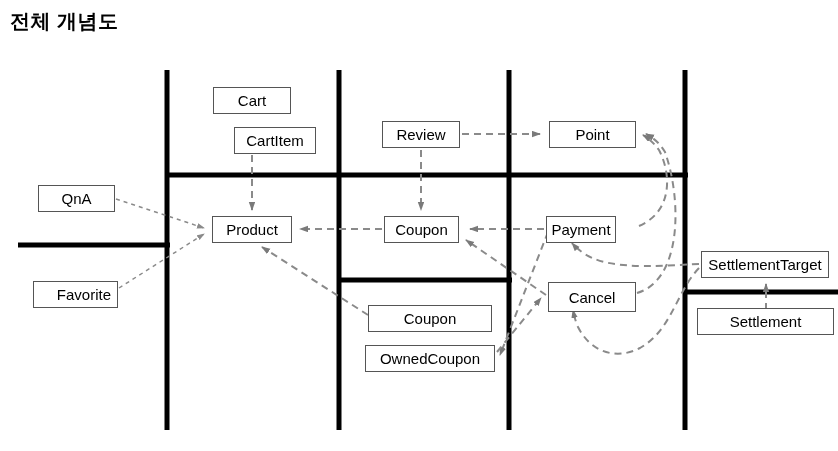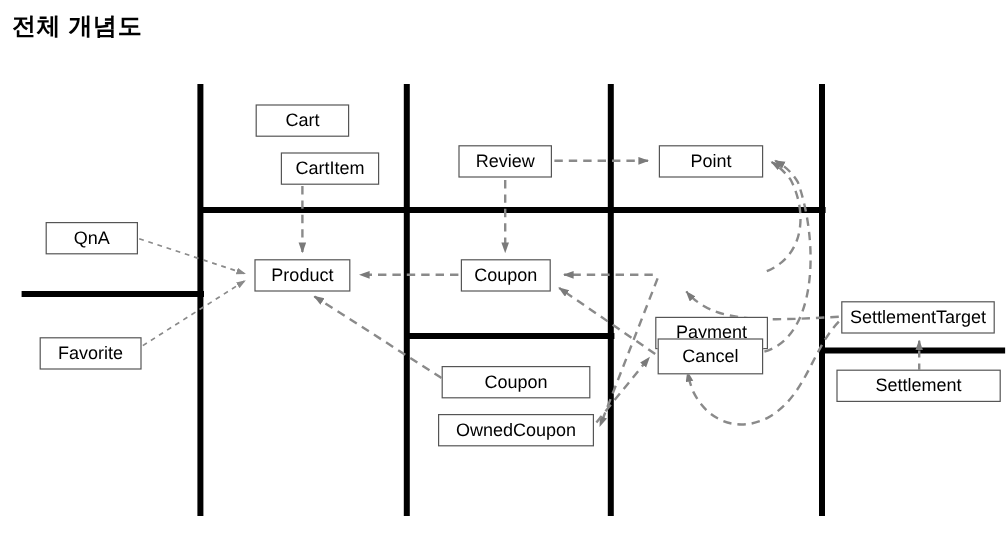--- a/index.html
+++ b/index.html
@@ -118,21 +118,21 @@
   </div>
 
   <div class="node" style="left:211px; top:127px; width:82px; height:27px;margin-left:23px;">
     <span>CartItem</span>
   </div>
 
   <div class="node" style="left:38px; top:185px; width:77px; height:27px;">
     <span>QnA</span>
   </div>
 
-  <div class="node" style="left:33px; top:281px; width:85px; height:27px;">
+  <div class="node" style="left:33px; top:281px; width:85px; height:27px;justify-content:flex-end;">
     <span>Favorite</span>
   </div>
 
   <div class="node" style="left:212px; top:216px; width:80px; height:27px;align-items:center;">
     <span>Product</span>
   </div>
 
   <div class="node" style="left:382px; top:121px; width:78px; height:27px;">
     <span>Review</span>
   </div>
@@ -146,21 +146,21 @@
   </div>
 
   <div class="node" style="left:365px; top:345px; width:130px; height:27px;">
     <span>OwnedCoupon</span>
   </div>
 
   <div class="node" style="left:549px; top:121px; width:87px; height:27px;">
     <span>Point</span>
   </div>
 
-  <div class="node" style="left:546px; top:216px; width:94px; height:27px;margin-top:48px;">
+  <div class="node" style="left:546px; top:216px; width:70px; height:27px;">
     <span>Payment</span>
   </div>
 
   <div class="node" style="left:548px; top:282px; width:88px; height:30px;">
     <span>Cancel</span>
   </div>
 
   <div class="node" style="left:701px; top:251px; width:128px; height:27px;">
     <span>SettlementTarget</span>
   </div>

